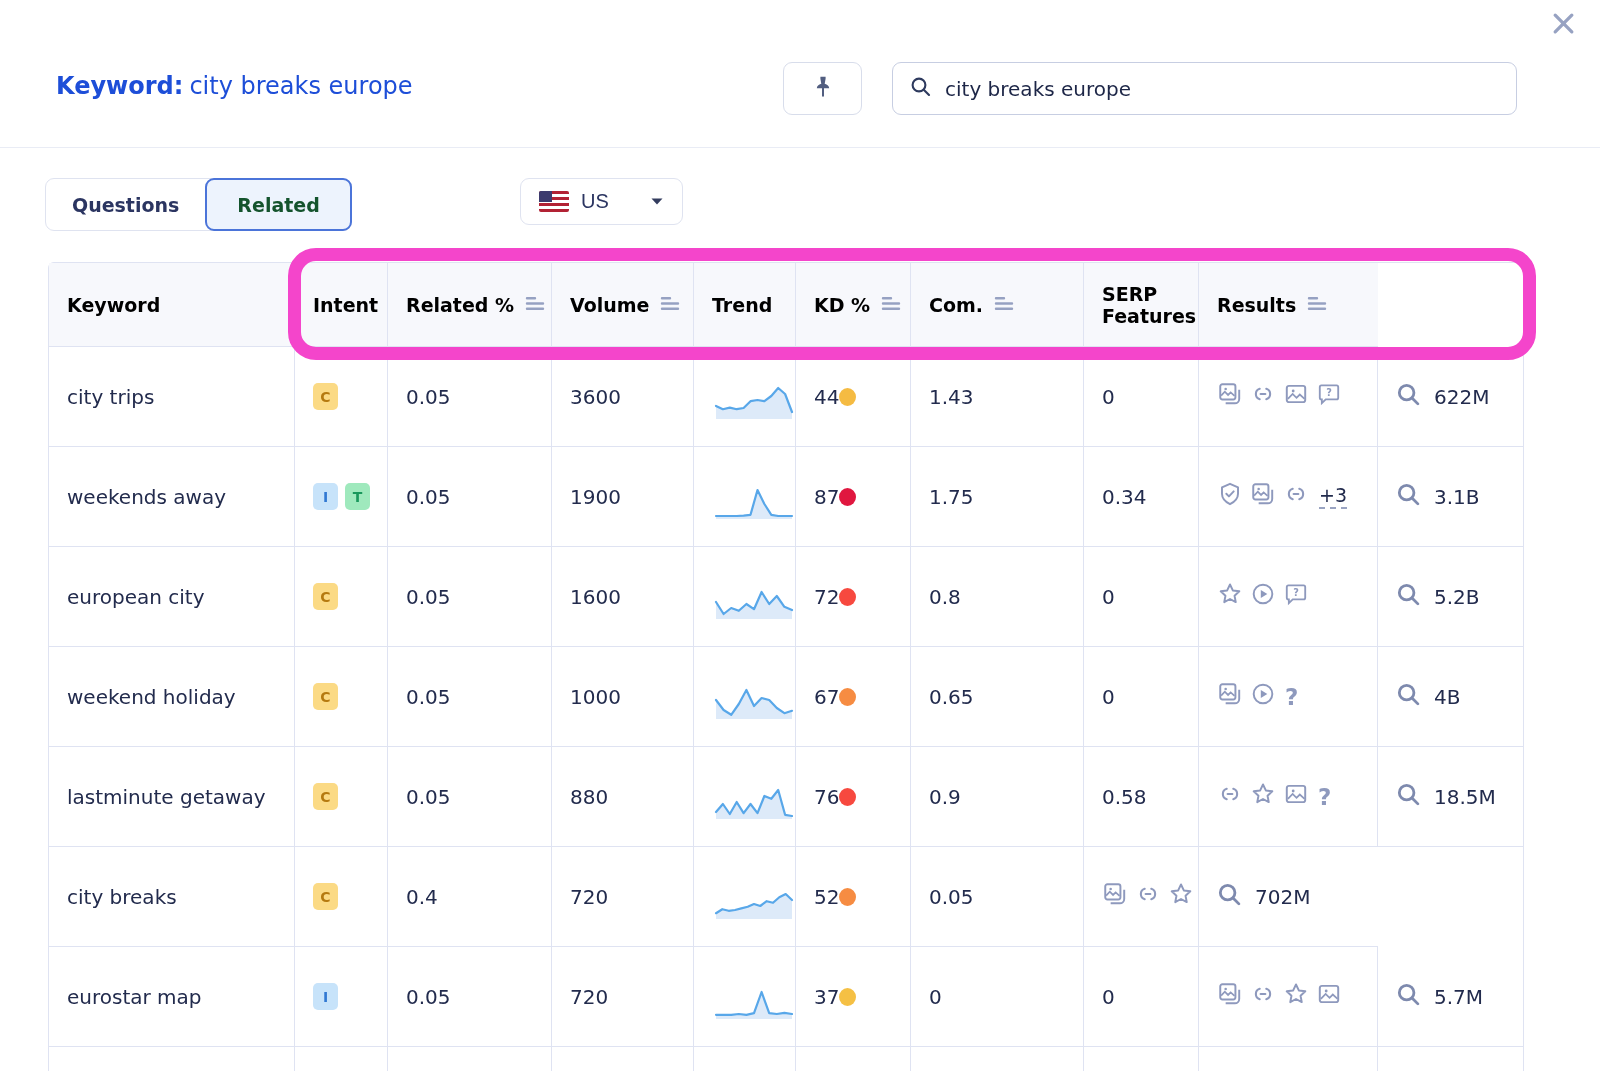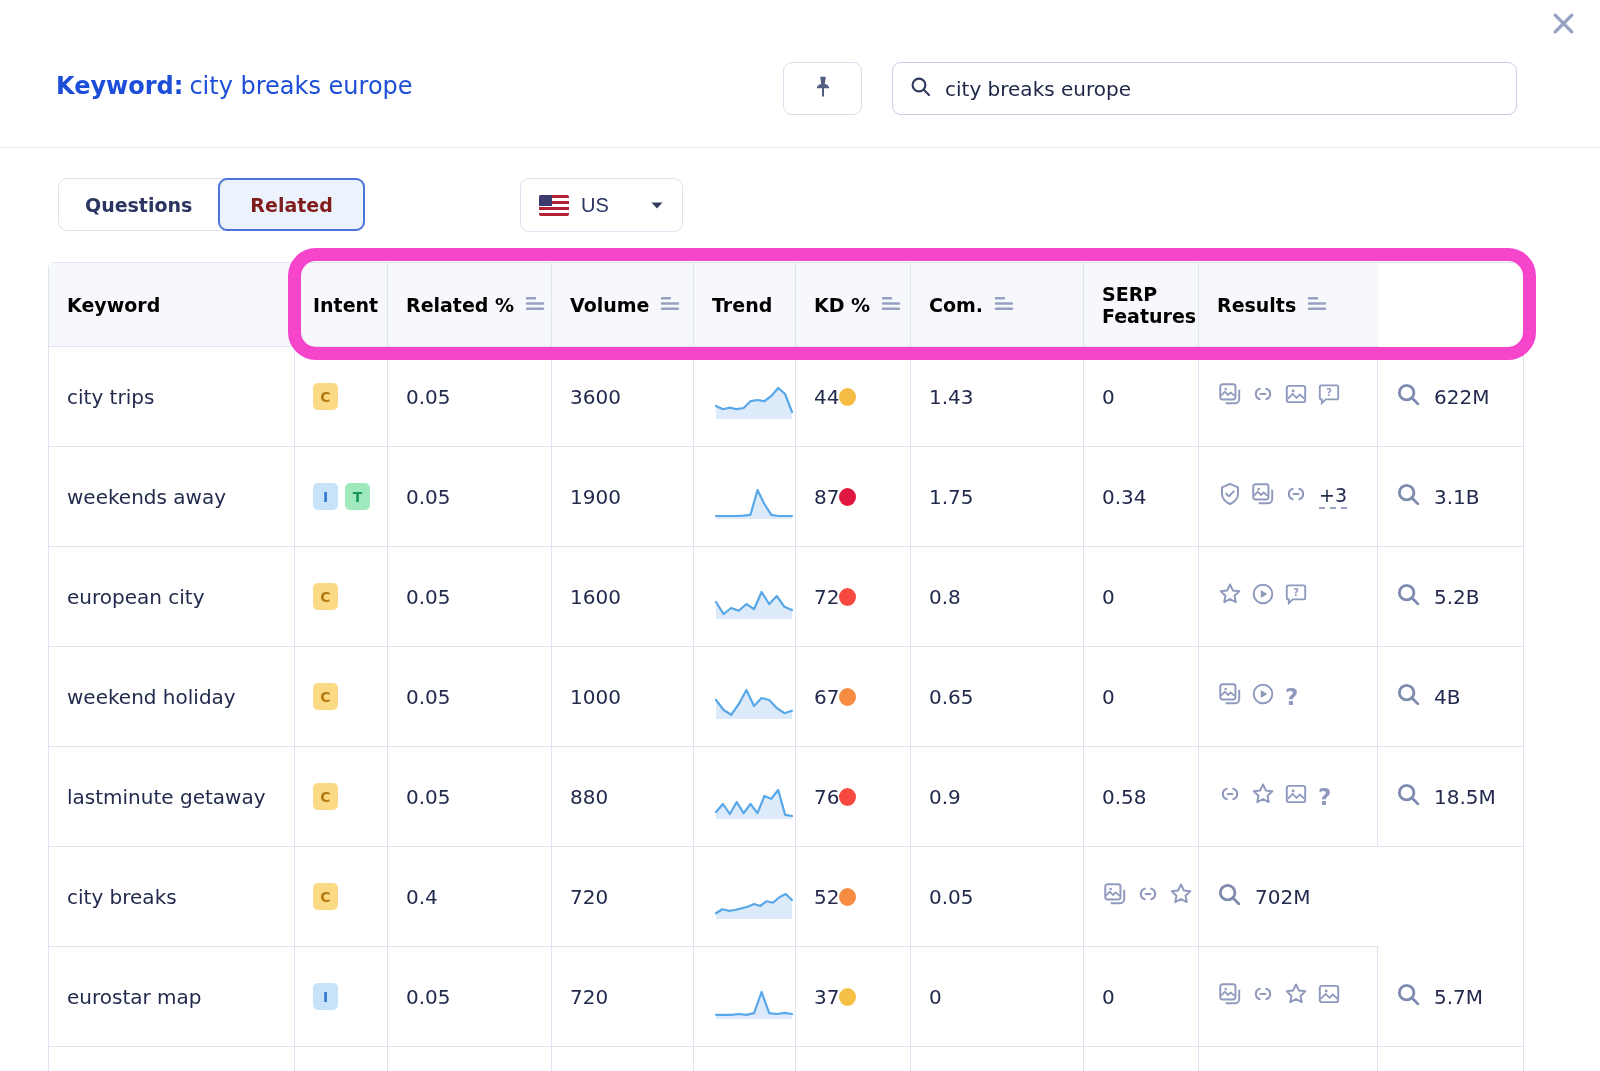--- a/index.html
+++ b/index.html
@@ -19,29 +19,29 @@
              display:flex; align-items:center; justify-content:center; cursor:pointer; }
 
   .search-box { position:absolute; left:892px; top:62px; width:625px; height:53px;
                 border:1px solid #c7cee2; border-radius:9px; background:#fff;
                 display:flex; align-items:center; padding:0 16px; gap:12px; }
   .search-box .search-text { font-size:20px; color:#1d2647; }
 
   .top-divider { position:absolute; left:0; top:147px; width:100%; height:1px; background:#e9ecf5; }
 
   
-  .tab-group { position:absolute; left:58px; top:178px; height:53px; display:flex; align-items:stretch;
+  .tab-group { position:absolute; left:45px; top:178px; height:53px; display:flex; align-items:stretch;
                border:1px solid #dfe3f0; border-radius:9px; background:#fff; }
   .tab { border:none; background:transparent; font-family:inherit; font-size:19px; font-weight:600;
          color:#2b3561; padding:0 26px; cursor:pointer; display:flex; align-items:center; }
   .tab-sep { width:1px; background:#dfe3f0; margin:10px 0; }
-  .tab.active { border:2px solid #4b74d9; background:#edf3fd; color:#7f1d1d; border-radius:9px;
+  .tab.active { border:2px solid #4b74d9; background:#edf3fd; color:#14532d; border-radius:9px;
                 margin:-1px; padding:0 30px; }
 
-  .region-select { position:absolute; left:520px; top:178px; width:163px; height:54px;
+  .region-select { position:absolute; left:520px; top:178px; width:163px; height:47px;
                    border:1px solid #dfe3f0; border-radius:9px; background:#fff; cursor:pointer;
                    display:flex; align-items:center; gap:12px; padding:0 18px; }
   .region-label { font-size:20px; font-weight:500; color:#2b3561; }
   .flag { width:30px; height:21px; border-radius:2px; overflow:hidden; position:relative;
           box-shadow:0 0 0 1px rgba(0,0,0,.08) inset; flex:0 0 auto; }
   .flag .stripes { position:absolute; inset:0;
       background:repeating-linear-gradient(#b22234 0 3px,#fff 3px 6px); }
   .flag .canton { position:absolute; left:0; top:0; width:13px; height:11px; background:#3c3b6e; }
   .caret { margin-left:auto; }
 

